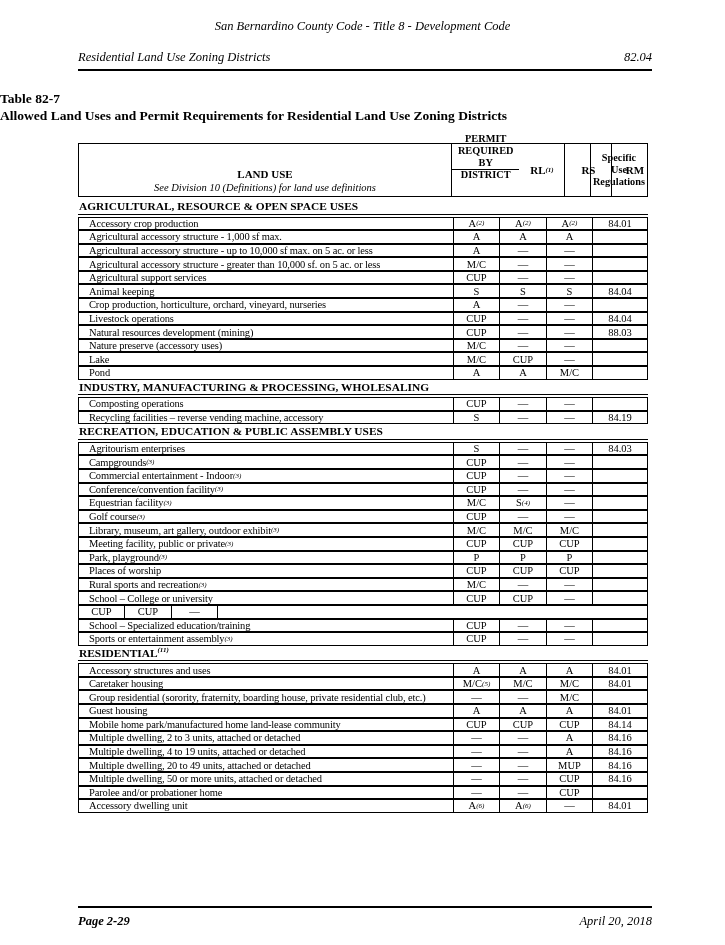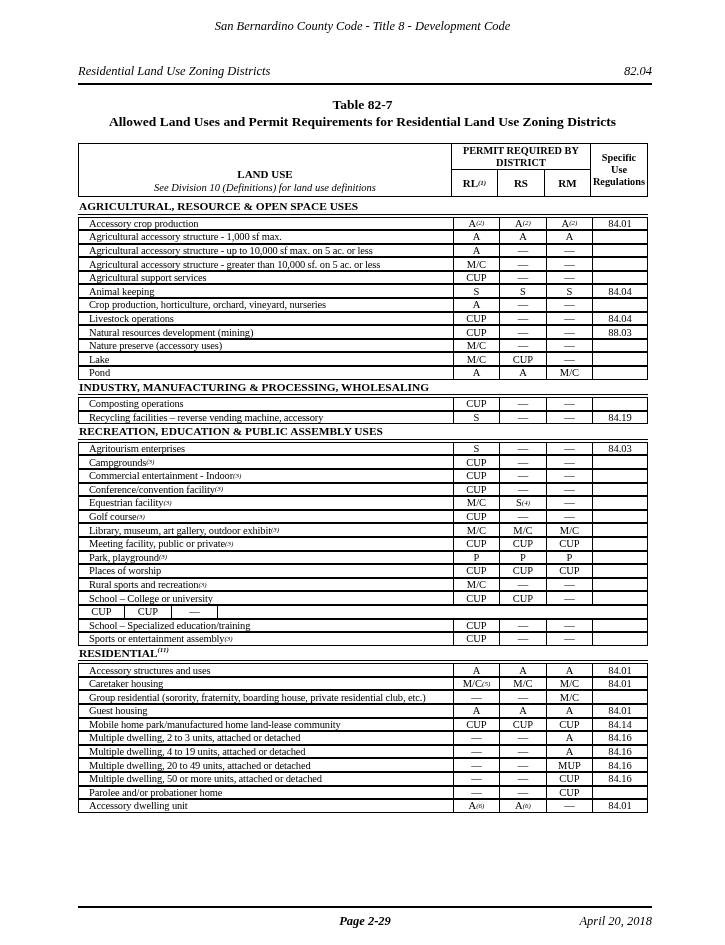--- a/index.html
+++ b/index.html
@@ -11,38 +11,38 @@
   }
   
   .doc-title {
     position: absolute; top: 19px; left: 0; width: 100%;
     text-align: center; font-style: italic; font-size: 12.5px;
   }
   .running-head {
     position: absolute; top: 50px; left: 78px; right: 73px;
     display: flex; justify-content: space-between; align-items: flex-end;
     font-style: italic; font-size: 12.5px;
-    border-bottom: 2.6px solid #000; padding-bottom: 4px; margin-top: 14px;
+    border-bottom: 2.6px solid #000; padding-bottom: 4px;
   }
   
   .table-title {
-    position: absolute; top: 96px; left: 0; width: 100%;
-    text-align: center; font-weight: bold; font-size: 13.5px; line-height: 17px;
+    position: absolute; top: 90px; left: 0; width: 100%;
+    text-align: left; font-weight: bold; font-size: 13.5px; line-height: 17px;
   }
   
   .use-table { position: absolute; top: 143px; left: 78px; width: 570px; }
   .t-header { display: flex; border: 1.5px solid #000; height: 54px; background: #fff; }
   .h-landuse {
     width: 375px; border-right: 1.5px solid #000;
     display: flex; flex-direction: column; justify-content: flex-end;
     text-align: center; padding-bottom: 2px;
   }
   .h-lu-title { font-weight: bold; font-size: 11px; line-height: 13px; }
   .h-lu-sub   { font-style: italic; font-size: 10.5px; line-height: 13px; }
-  .h-permit { width: 139px; border-right: 1.5px solid #000; display: flex; flex-direction: column; }
+  .h-permit { width: 139px; border-right: 1.5px solid #000; display: flex; flex-direction: row; }
   .h-permit-label {
     height: 26px; border-bottom: 1.5px solid #000;
     font-weight: bold; font-size: 10.3px; line-height: 12px;
     text-align: center; display: flex; align-items: center; justify-content: center;
     padding: 0 6px;
   }
   .h-permit-cols { flex: 1; display: flex; }
   .perm-col {
     font-weight: bold; font-size: 11px;
     display: flex; align-items: center; justify-content: center;
@@ -75,21 +75,21 @@
   .c-rs  { width: 47px; border-right: 1.2px solid #000; justify-content: center; }
   .c-rm  { width: 46px; border-right: 1.2px solid #000; justify-content: center; }
   .c-reg { flex: 1; justify-content: center; }
   sup { font-size: 7px; line-height: 0; vertical-align: super; letter-spacing: 0; font-style: italic; }
   
   .doc-footer {
     position: absolute; top: 906px; left: 78px; right: 73px;
     border-top: 2.6px solid #000; padding-top: 4px; height: 24px;
   }
   .f-center {
-    position: absolute; left: 0; right: 0; top: 6px; text-align: center;
+    position: absolute; left: 0; right: 0; top: 6px; 
     font-weight: bold; font-style: italic; font-size: 12.5px;
   }
   .f-right {
     position: absolute; right: 0; top: 6px;
     font-weight: normal; font-style: italic; font-size: 12.5px;
   }
 </style>
 </head>
 <body>
 

